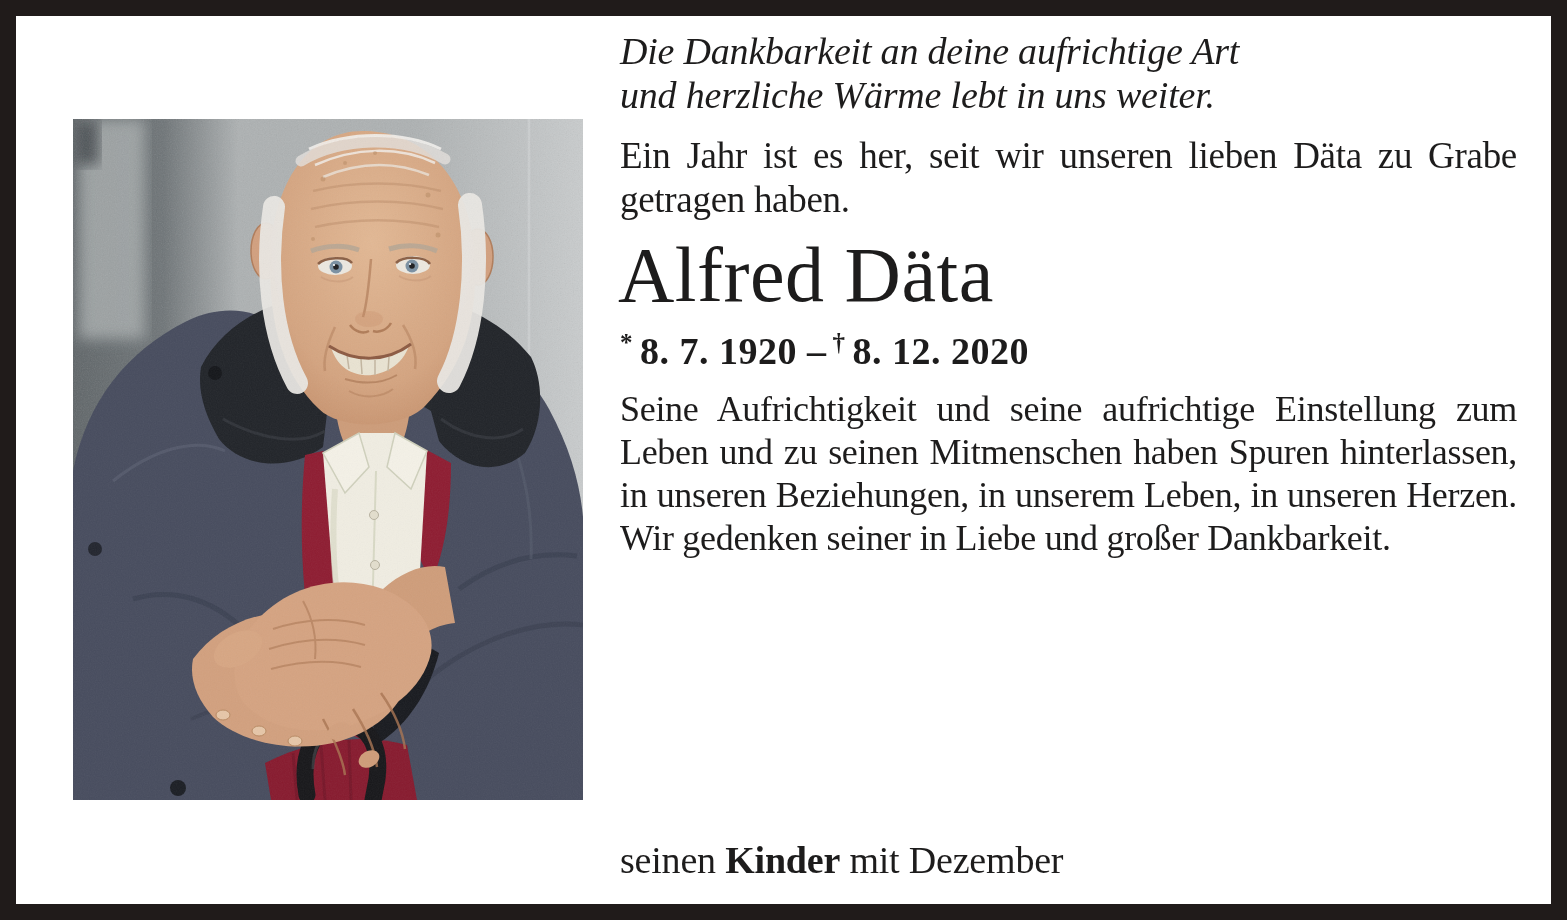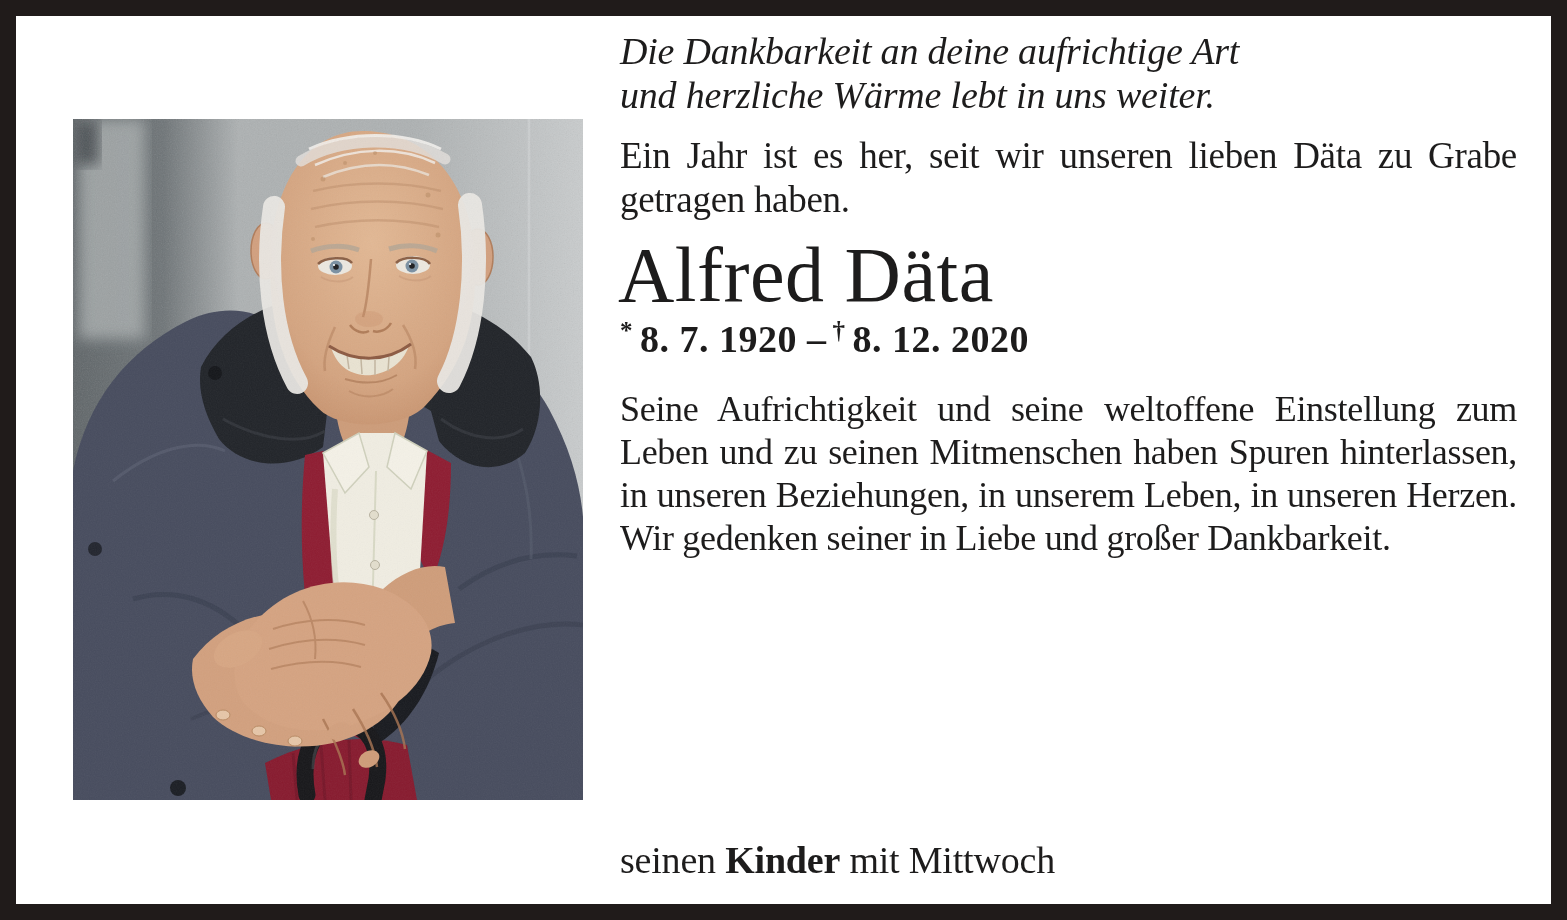--- a/index.html
+++ b/index.html
@@ -28,21 +28,21 @@
   }
   .lead{
     position:absolute;left:604px;top:118px;width:897px;margin:0;
     font-size:37px;line-height:44px;text-align:justify;letter-spacing:-0.3px;
   }
   .name{
     position:absolute;left:602px;top:217px;margin:0;
     font-size:78px;line-height:84px;font-weight:normal;letter-spacing:0.5px;
   }
   .dates{
-    position:absolute;left:604px;top:293px;
+    position:absolute;left:604px;top:305px;
     font-size:38px;line-height:44px;font-weight:bold;letter-spacing:0.5px;
   }
   .dates .sym{font-size:25px;vertical-align:13px;margin-right:7px;}
   .dates .dash{margin:0 6px 0 10px;}
   .main{
     position:absolute;left:604px;top:372px;width:897px;
     font-size:36px;line-height:43px;text-align:justify;letter-spacing:-0.3px;
   }
   .main p{margin:0;}
   .closing{
@@ -255,19 +255,19 @@
 
   <p class="lead">Ein Jahr ist es her, seit wir unseren lieben Däta zu Grabe getragen haben.</p>
 
   <h1 class="name">Alfred Däta</h1>
 
   <div class="dates">
     <span class="sym">*</span><span>8. 7. 1920</span><span class="dash">–</span><span class="sym">†</span><span>8. 12. 2020</span>
   </div>
 
   <div class="main">
-    <p>Seine Aufrichtigkeit und seine weltoffene Einstellung zum Leben und zu seinen Mitmenschen haben Spuren hinterlassen, in unseren Beziehungen, in unserem Leben, in unseren Herzen. Wir gedenken seiner in Liebe und großer Dankbarkeit.</p>
+    <p>Seine Aufrichtigkeit und seine aufrichtige Einstellung zum Leben und zu seinen Mitmenschen haben Spuren hinterlassen, in unseren Beziehungen, in unserem Leben, in unseren Herzen. Wir gedenken seiner in Liebe und großer Dankbarkeit.</p>
   </div>
 
 
-  <p class="signature"><span>seinen </span><strong>Kinder</strong><span> mit Mittwoch</span></p>
+  <p class="signature"><span>seinen </span><strong>Kinder</strong><span> mit Dezember</span></p>
 
 </div>
 
 </body></html>

